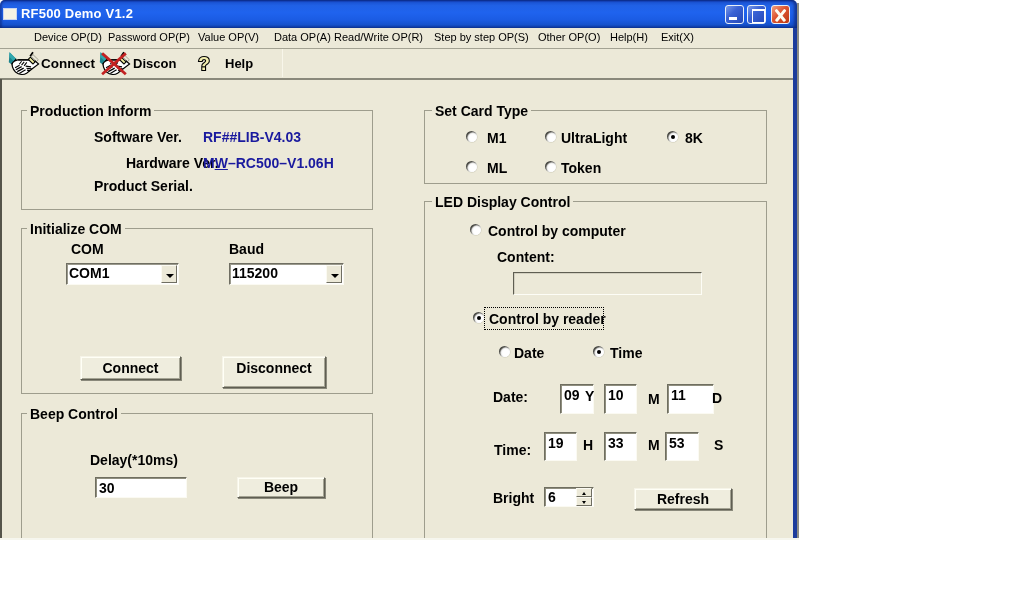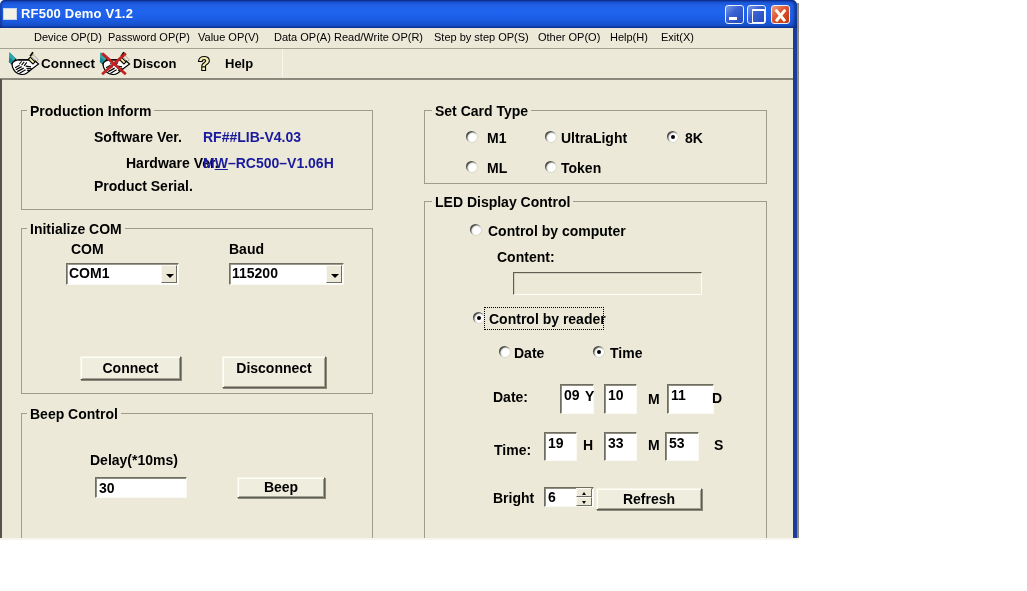--- a/index.html
+++ b/index.html
@@ -216,19 +216,19 @@
   <div class="lbl" style="left:493px;top:490px;">Bright</div>
   <div class="field" style="left:544px;top:487px;width:50px;height:20px;">
       <span class="v" style="top:1px;">6</span>
     </div>
   <div style="position:absolute;left:576px;top:488px;width:16px;height:9px;background:#ece9d8;border:1px solid;border-color:#fbfaf2 #6f6e62 #6f6e62 #fbfaf2;">
     <div style="position:absolute;left:4.5px;top:2.5px;border-left:2.5px solid transparent;border-right:2.5px solid transparent;border-bottom:3.5px solid #000;"></div>
   </div>
   <div style="position:absolute;left:576px;top:497px;width:16px;height:9px;background:#ece9d8;border:1px solid;border-color:#fbfaf2 #6f6e62 #6f6e62 #fbfaf2;">
     <div style="position:absolute;left:4.5px;top:2.5px;border-left:2.5px solid transparent;border-right:2.5px solid transparent;border-top:3.5px solid #000;"></div>
   </div>
-  <div class="btn" style="left:596px;top:488px;width:106px;height:22px;line-height:20px;">Refresh</div>
+  <div class="btn" style="left:634px;top:488px;width:98px;height:22px;line-height:20px;">Refresh</div>
 
   <div id="lborder"></div>
   <div id="rborder1"></div>
   <div id="rborder2"></div>
 </div>
 <div style="position:absolute;left:0;top:538px;width:799px;height:2px;background:#f6f6ee;"></div>
 
 </body></html>

